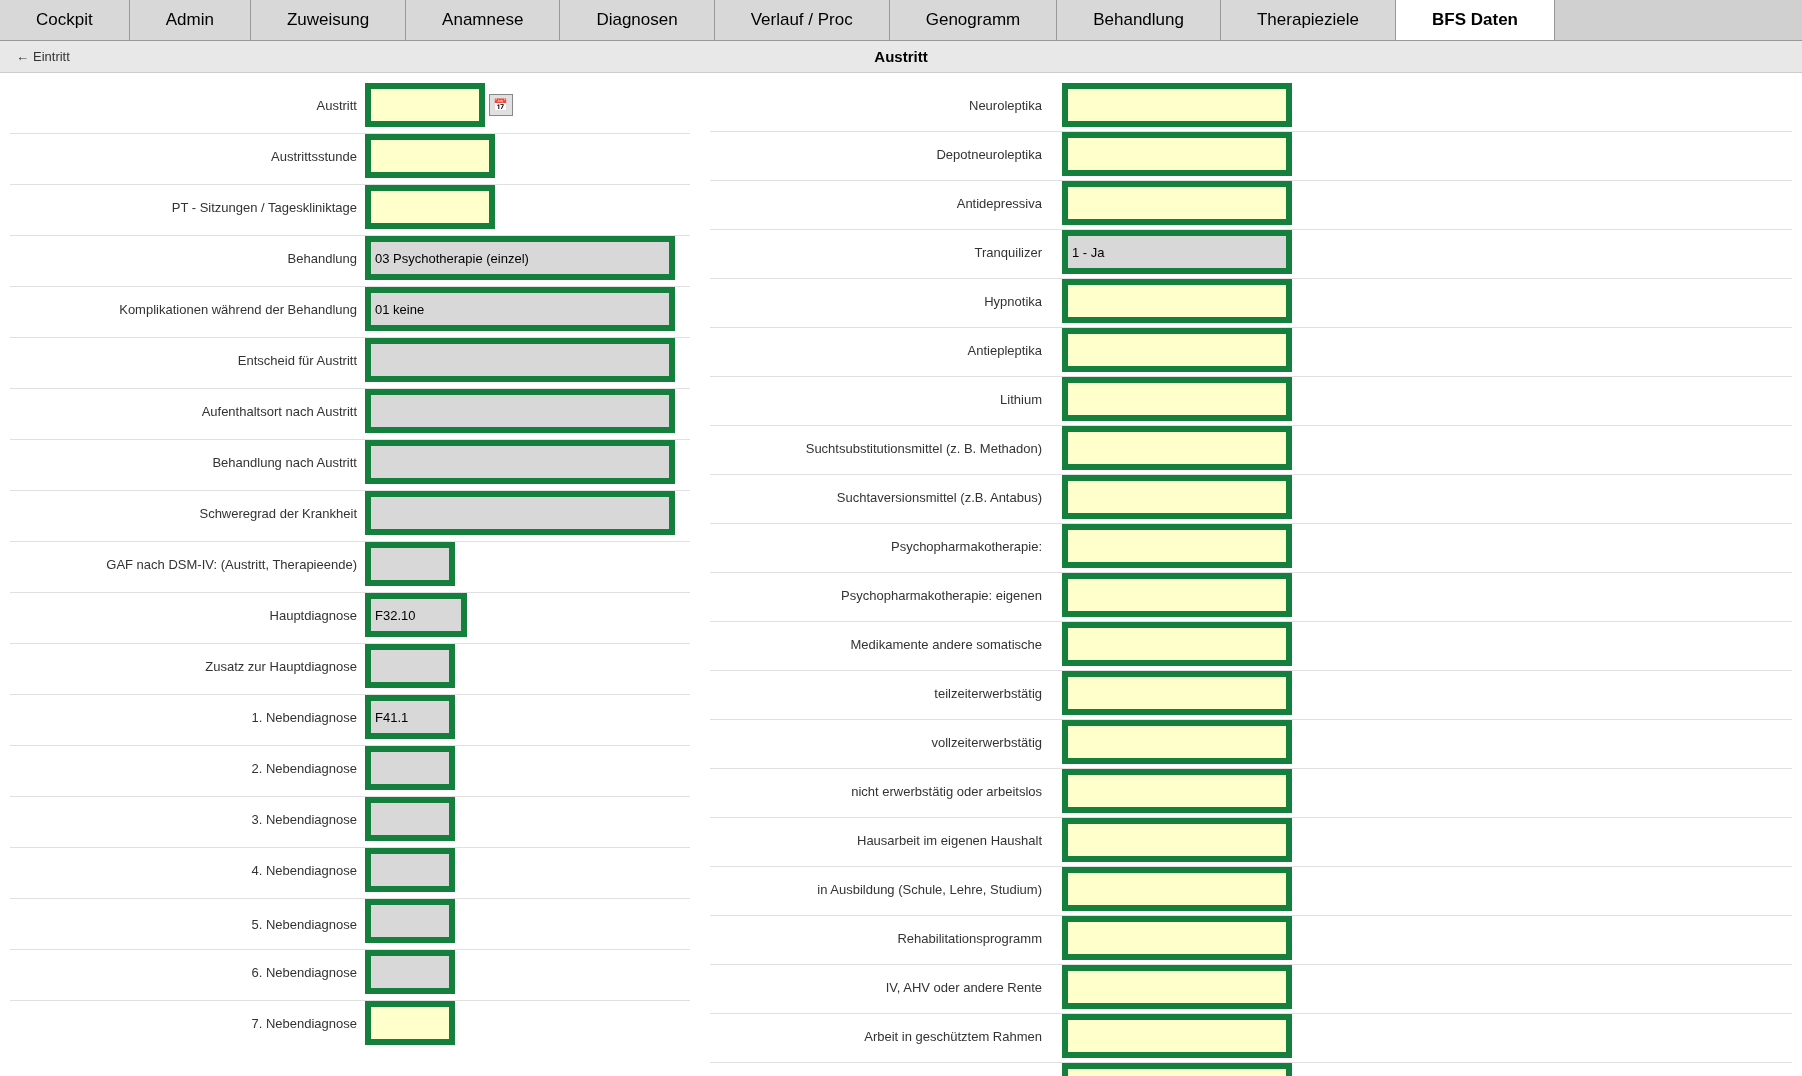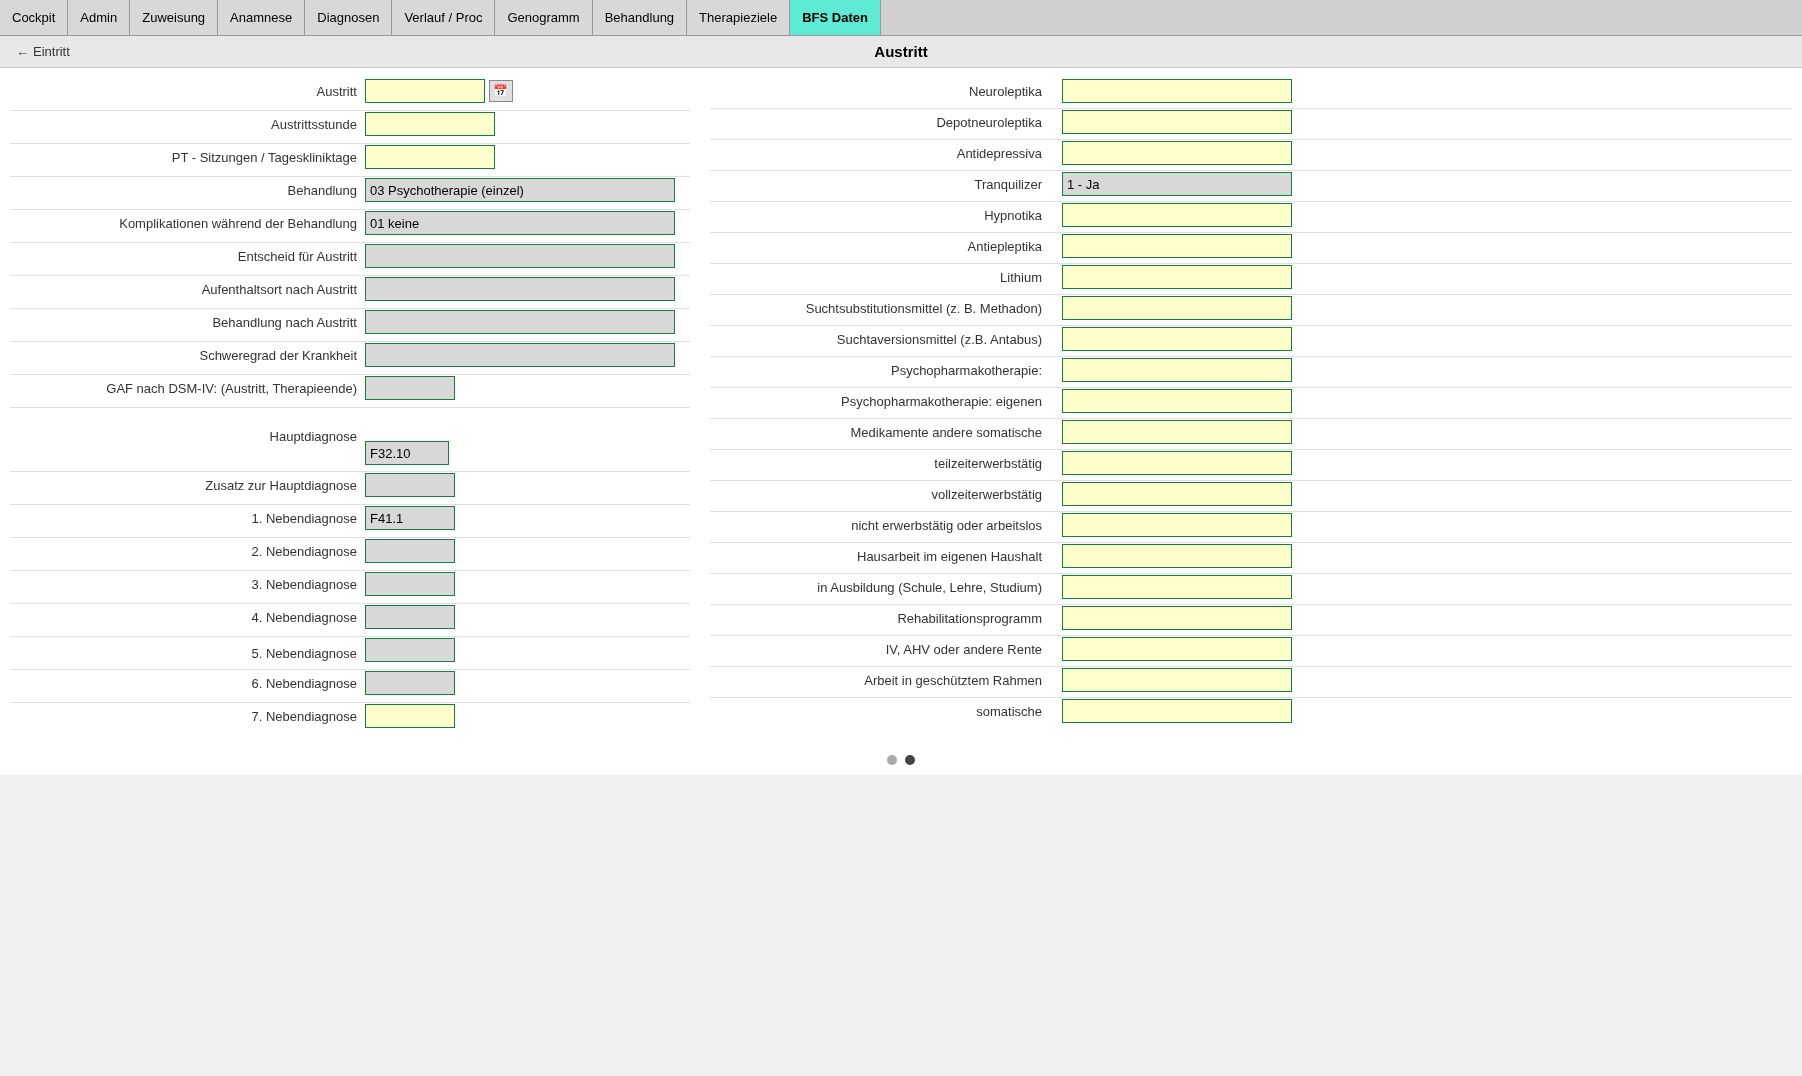--- a/index.html
+++ b/index.html
@@ -11,29 +11,29 @@
       min-height: 1076px;
     }
 
     
     .top-nav {
       display: flex;
       background: #d0d0d0;
       border-bottom: 1px solid #999;
     }
     .top-nav .nav-tab {
-      padding: 10px 12px;
+      padding: 10px 36px;
       border-right: 1px solid #999;
       cursor: pointer;
       background: #d8d8d8;
       white-space: nowrap;
-      font-size: 13px;
+      font-size: 17px;
     }
     .top-nav .nav-tab.active {
-      background: #5eead4;
+      background: #ffffff;
       font-weight: bold;
     }
     .top-nav .nav-tab:first-child { border-left: none; }
 
     
     .main-content {
       background: #ffffff;
       margin: 0;
       padding: 0;
     }
@@ -93,22 +93,22 @@
       color: #333;
       flex-shrink: 0;
     }
     .form-row .field {
       flex: 1;
     }
 
     
     input[type="text"], .input-field {
       height: 24px;
-      border: 1px solid #15803d;
-      padding: 4px 4px;
+      border: 6px solid #15803d;
+      padding: 16px 4px;
       font-size: 13px;
       width: 100%;
     }
     .input-yellow {
       background: #ffffcc;
     }
     .input-gray {
       background: #d8d8d8;
     }
 
@@ -283,21 +283,21 @@
         <div class="label" style="width:355px;">GAF nach DSM-IV: (Austritt, Therapieende)</div>
         <div class="field">
           <input type="text" class="input-gray" value="" style="width: 90px;">
         </div>
       </div>
       <hr class="row-sep">
 
       <div class="form-row">
         <div class="label" style="width:355px;">Hauptdiagnose</div>
         <div class="field">
-          <input type="text" class="input-gray" value="F32.10" style="width: 84px; margin-top: 33px;">
+          <input type="text" class="input-gray" value="F32.10" style="width: 102px;">
         </div>
       </div>
       <hr class="row-sep">
 
       <div class="form-row">
         <div class="label" style="width:355px;">Zusatz zur Hauptdiagnose</div>
         <div class="field">
           <input type="text" class="input-gray" value="" style="width: 90px;">
         </div>
       </div>

